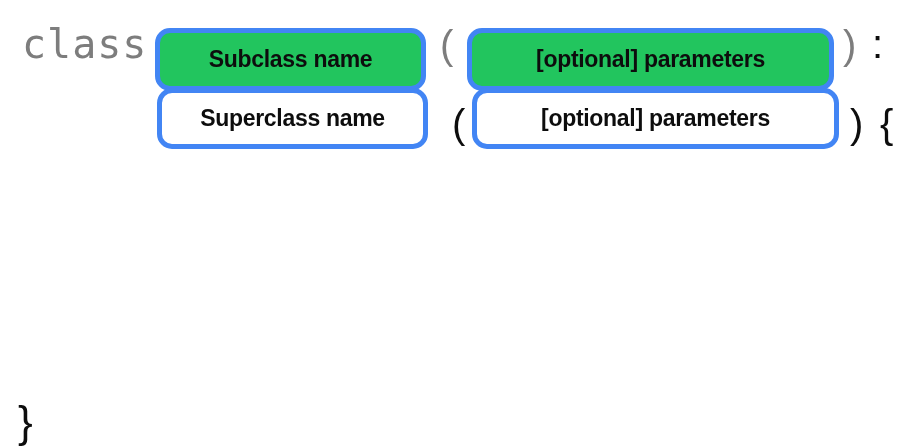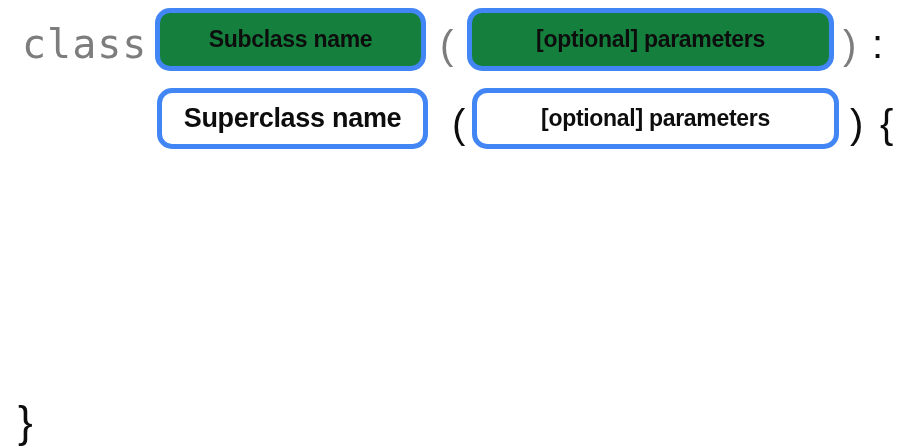--- a/index.html
+++ b/index.html
@@ -31,21 +31,22 @@
     display: flex;
     align-items: center;
     justify-content: center;
     color: #0d0d0d;
     font-family: "Liberation Sans", sans-serif;
     font-weight: 700;
     letter-spacing: -0.3px;
     white-space: nowrap;
   }
   .slot.filled {
-    background: #15803d;
+    background: #22c55e;
+    margin-top: 20px;
   }
 
   
   .token {
     position: absolute;
     white-space: pre;
     line-height: 1;
   }
   .token.kw {
     color: #7d7d7d;
@@ -74,21 +75,21 @@
 
   
   #kw-class        { left: 22px;  top: 24px; }
 
   #box-subclass    { left: 155px; top: 8px;   width: 271px; height: 63px; font-size: 23px; }
   #paren-open-1    { left: 440px; top: 25px; }
   #box-params-1    { left: 467px; top: 8px;   width: 367px; height: 63px; font-size: 23px; }
   #paren-close-1   { left: 843px; top: 25px; }
   #colon-1         { left: 872px; top: 24px; }
 
-  #box-superclass  { left: 157px; top: 88px;  width: 271px; height: 61px; font-size: 27px; }
+  #box-superclass  { left: 157px; top: 88px;  width: 271px; height: 61px; font-size: 23px; }
   #paren-open-2    { left: 452px; top: 104px; }
   #box-params-2    { left: 472px; top: 88px;  width: 367px; height: 61px; font-size: 23px; }
   #paren-close-2   { left: 850px; top: 104px; }
   #brace-open      { left: 880px; top: 104px; }
 
   #box-body        { left: 155px; top: 249px; width: 444px; height: 137px; font-size: 23px; }
 
   #brace-close     { left: 18px;  top: 400px; }
 </style>
 </head>

